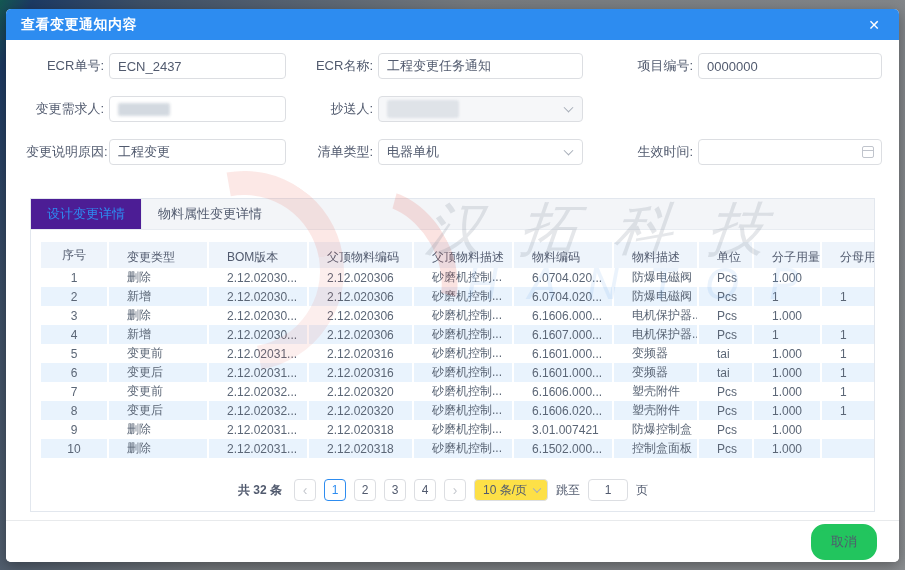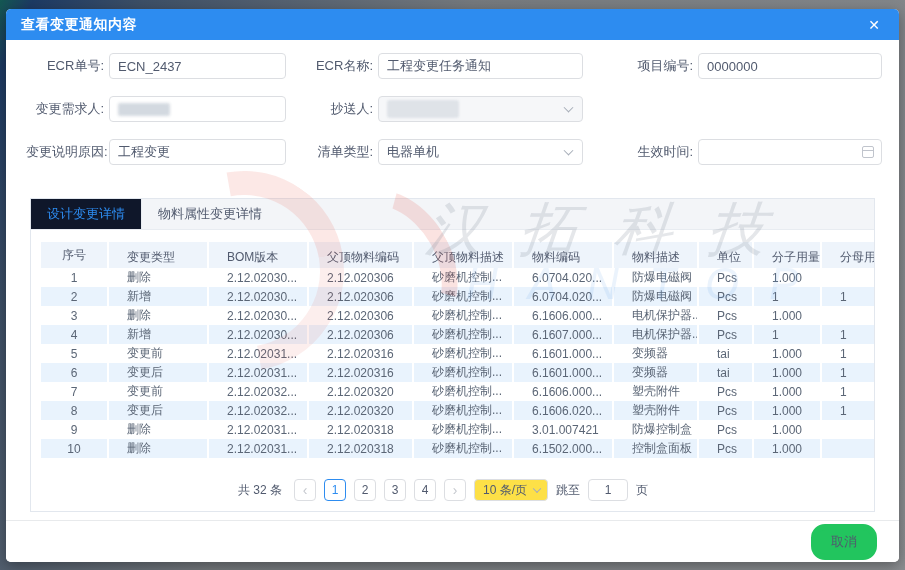--- a/index.html
+++ b/index.html
@@ -45,41 +45,41 @@
     position:absolute; right:8px; top:7px; width:12px; height:12px;
     border:1px solid #c0c4cc; border-radius:2px;
     background: linear-gradient(#c0c4cc,#c0c4cc) 0 3px/100% 1px no-repeat;
   }
   .blob { display:inline-block; height:13px; width:52px; border-radius:2px; background:#ccd3db; filter:blur(1.5px); opacity:.85; }
   .tag-blob { display:inline-block; height:18px; width:72px; border-radius:3px; background:#dfe3e8; filter:blur(1.2px); }
   
   .tab-card { margin:16px 24px 0 24px; border:1px solid #e2e7ee; position:relative; z-index:2; background:#fff; }
   .tabs-bar { display:flex; background:#f3f5f8; border-bottom:1px solid #e8ecf1; height:31px; }
   .tab { display:flex; align-items:center; padding:0 16px; font-size:13px; color:#515a6e; cursor:pointer; }
-  .tab.active { background:#0f172a; color:#2d8cf0; border-right:1px solid #e8ecf1; }
+  .tab.active { background:#4c1d95; color:#2d8cf0; border-right:1px solid #e8ecf1; }
   .panel { position:relative; height:281px; background:#fff; overflow:hidden; }
   table { border-collapse:separate; border-spacing:0; table-layout:fixed; width:862px; margin:12px 0 0 10px; }
   th {
     background:#eef4fb; height:26px; font-size:12px; font-weight:normal; color:#515a6e;
     text-align:left; padding:4px 0 0 18px; border-left:2px solid #fff; white-space:nowrap; overflow:hidden;
   }
   td {
     height:19px; font-size:12px; color:#5b6676; padding:0 0 0 18px;
     border-left:2px solid #fff; white-space:nowrap; overflow:hidden;
   }
   th:first-child, td:first-child { border-left:none; }
   th.c-num, td.c-num { text-align:center; padding:0; }
   tbody tr:nth-child(even) td { background:#e9f3fd; }
   
   .pagination {
     position:absolute; left:0; right:19px; bottom:10px;
     display:flex; justify-content:center; align-items:center; gap:8px;
     font-size:12px; color:#515a6e;
   }
-  .pg-total { margin-right:4px; }
+  .pg-total { margin-right:4px;font-weight:bold; }
   .pg-btn {
     min-width:22px; height:22px; border:1px solid #dcdee2; border-radius:4px; background:#fff;
     display:inline-flex; align-items:center; justify-content:center; cursor:pointer; font-size:12px; color:#515a6e;
   }
   .pg-btn.arrow { color:#c5c8ce; font-size:14px; }
   .pg-btn.active { border-color:#2d8cf0; color:#2d8cf0; }
   .pg-size { position:relative; height:22px; border:1px solid #dcdee2; border-radius:4px; background:#fde047;
     display:inline-flex; align-items:center; padding:0 20px 0 8px; cursor:pointer; }
   .pg-size .chevron { right:7px; width:6px; height:6px; }
   .pg-jump-input { width:40px; height:22px; border:1px solid #dcdee2; border-radius:4px; text-align:center;

